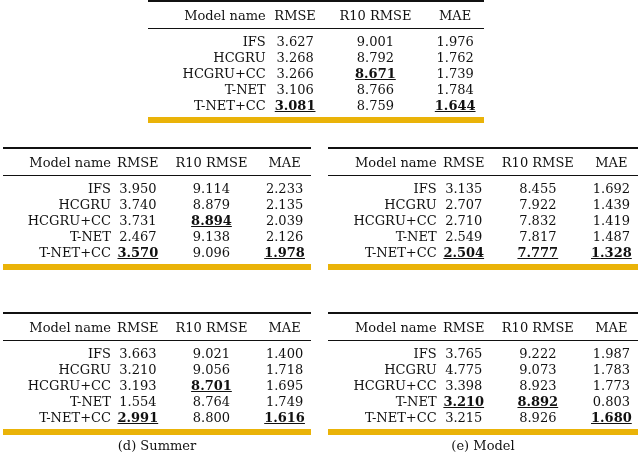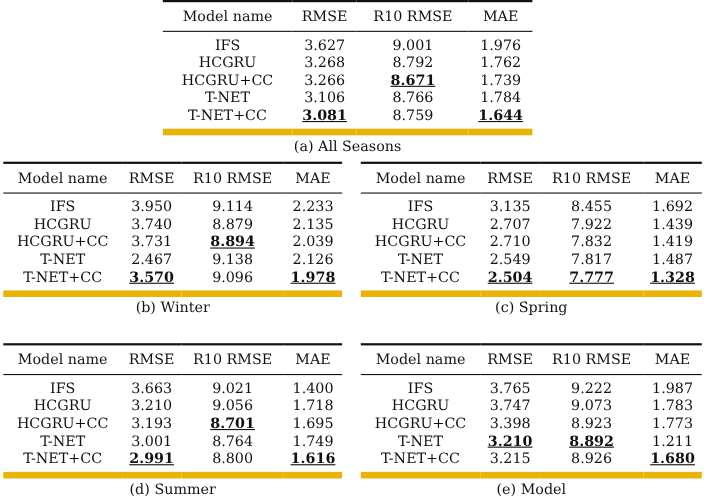--- a/index.html
+++ b/index.html
@@ -4,21 +4,21 @@
 <style>
   html, body { margin:0; padding:0; background:#fff; }
   body { width:640px; height:455px; position:relative; overflow:hidden;
          font-family:"DejaVu Serif","Liberation Serif",serif; color:#111; }
   .tbl { position:absolute; }
   table { border-collapse:collapse; font-size:13px; line-height:16px; }
   thead tr { border-top:2px solid #111; border-bottom:1px solid #111; }
   tbody { border-bottom:6px solid #eab308; }
   th { font-weight:normal; padding:6px 0 4px 0; white-space:nowrap; }
   td { padding:0; white-space:nowrap; text-align:center; }
-  th:first-child, td:first-child { text-align:center; }
+  th:first-child, td:first-child { text-align:right; }
   tbody tr:first-child td { padding-top:5px; }
   tbody tr:last-child td { padding-bottom:3px; }
   td.b { font-weight:bold;text-decoration:underline; }
   .cap { text-align:center; font-size:13px; margin-top:3px; white-space:nowrap; }
   #t-all { left:148px; top:0; width:336px; }
   #t-win { left:3px; top:147px; width:308px; }
   #t-spr { left:328px; top:147px; width:310px; }
   #t-sum { left:3px; top:312px; width:308px; }
   #t-aut { left:328px; top:312px; width:310px; }
   .tbl table { width:100%; }
@@ -62,21 +62,20 @@
           <td>1.784</td>
         </tr>
         <tr>
           <td>T-NET+CC</td>
           <td class="b">3.081</td>
           <td>8.759</td>
           <td class="b">1.644</td>
         </tr>
       </tbody>
     </table>
-    <div class="cap">(a) All Seasons</div>
   </div>
 <div class="tbl" id="t-win">
     <table>
       <thead>
         <tr>
           <th>Model name</th>
           <th>RMSE</th>
           <th>R10 RMSE</th>
           <th>MAE</th>
         </tr>
@@ -107,21 +106,20 @@
           <td>2.126</td>
         </tr>
         <tr>
           <td>T-NET+CC</td>
           <td class="b">3.570</td>
           <td>9.096</td>
           <td class="b">1.978</td>
         </tr>
       </tbody>
     </table>
-    <div class="cap">(b) Winter</div>
   </div>
 <div class="tbl" id="t-spr">
     <table>
       <thead>
         <tr>
           <th>Model name</th>
           <th>RMSE</th>
           <th>R10 RMSE</th>
           <th>MAE</th>
         </tr>
@@ -152,21 +150,20 @@
           <td>1.487</td>
         </tr>
         <tr>
           <td>T-NET+CC</td>
           <td class="b">2.504</td>
           <td class="b">7.777</td>
           <td class="b">1.328</td>
         </tr>
       </tbody>
     </table>
-    <div class="cap">(c) Spring</div>
   </div>
 <div class="tbl" id="t-sum">
     <table>
       <thead>
         <tr>
           <th>Model name</th>
           <th>RMSE</th>
           <th>R10 RMSE</th>
           <th>MAE</th>
         </tr>
@@ -185,21 +182,21 @@
           <td>1.718</td>
         </tr>
         <tr>
           <td>HCGRU+CC</td>
           <td>3.193</td>
           <td class="b">8.701</td>
           <td>1.695</td>
         </tr>
         <tr>
           <td>T-NET</td>
-          <td>3.001</td>
+          <td>1.554</td>
           <td>8.764</td>
           <td>1.749</td>
         </tr>
         <tr>
           <td>T-NET+CC</td>
           <td class="b">2.991</td>
           <td>8.800</td>
           <td class="b">1.616</td>
         </tr>
       </tbody>
@@ -218,35 +215,35 @@
       </thead>
       <tbody>
         <tr>
           <td>IFS</td>
           <td>3.765</td>
           <td>9.222</td>
           <td>1.987</td>
         </tr>
         <tr>
           <td>HCGRU</td>
-          <td>3.747</td>
+          <td>4.775</td>
           <td>9.073</td>
           <td>1.783</td>
         </tr>
         <tr>
           <td>HCGRU+CC</td>
           <td>3.398</td>
           <td>8.923</td>
           <td>1.773</td>
         </tr>
         <tr>
           <td>T-NET</td>
           <td class="b">3.210</td>
           <td class="b">8.892</td>
-          <td>1.211</td>
+          <td>0.803</td>
         </tr>
         <tr>
           <td>T-NET+CC</td>
           <td>3.215</td>
           <td>8.926</td>
           <td class="b">1.680</td>
         </tr>
       </tbody>
     </table>
     <div class="cap">(e) Model</div>

